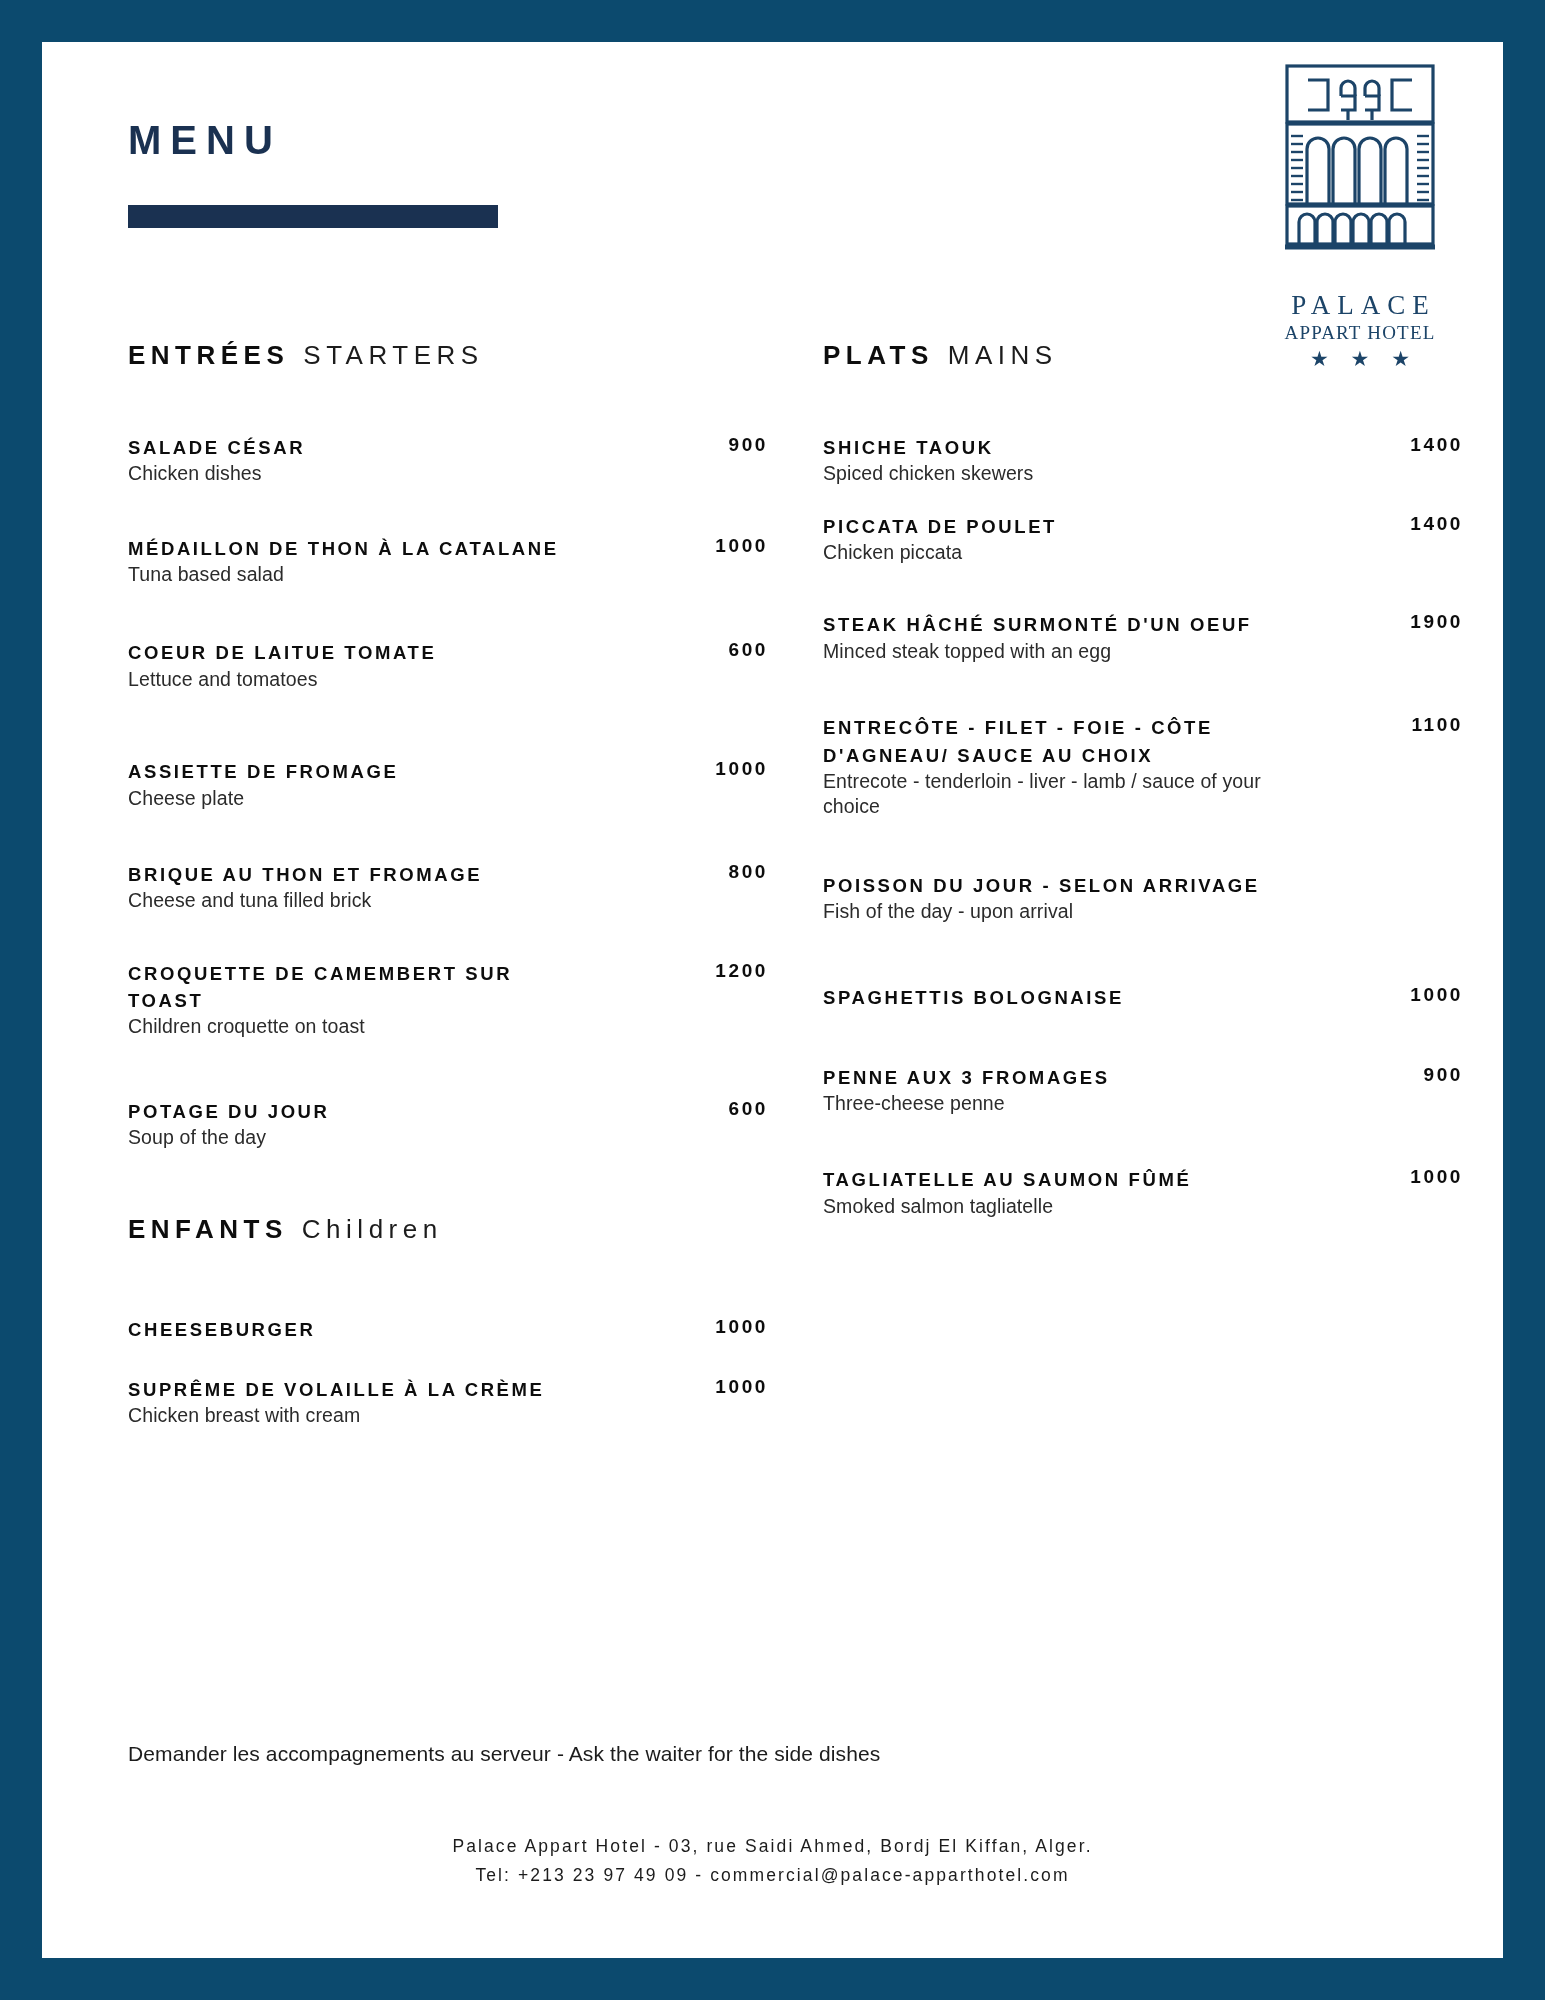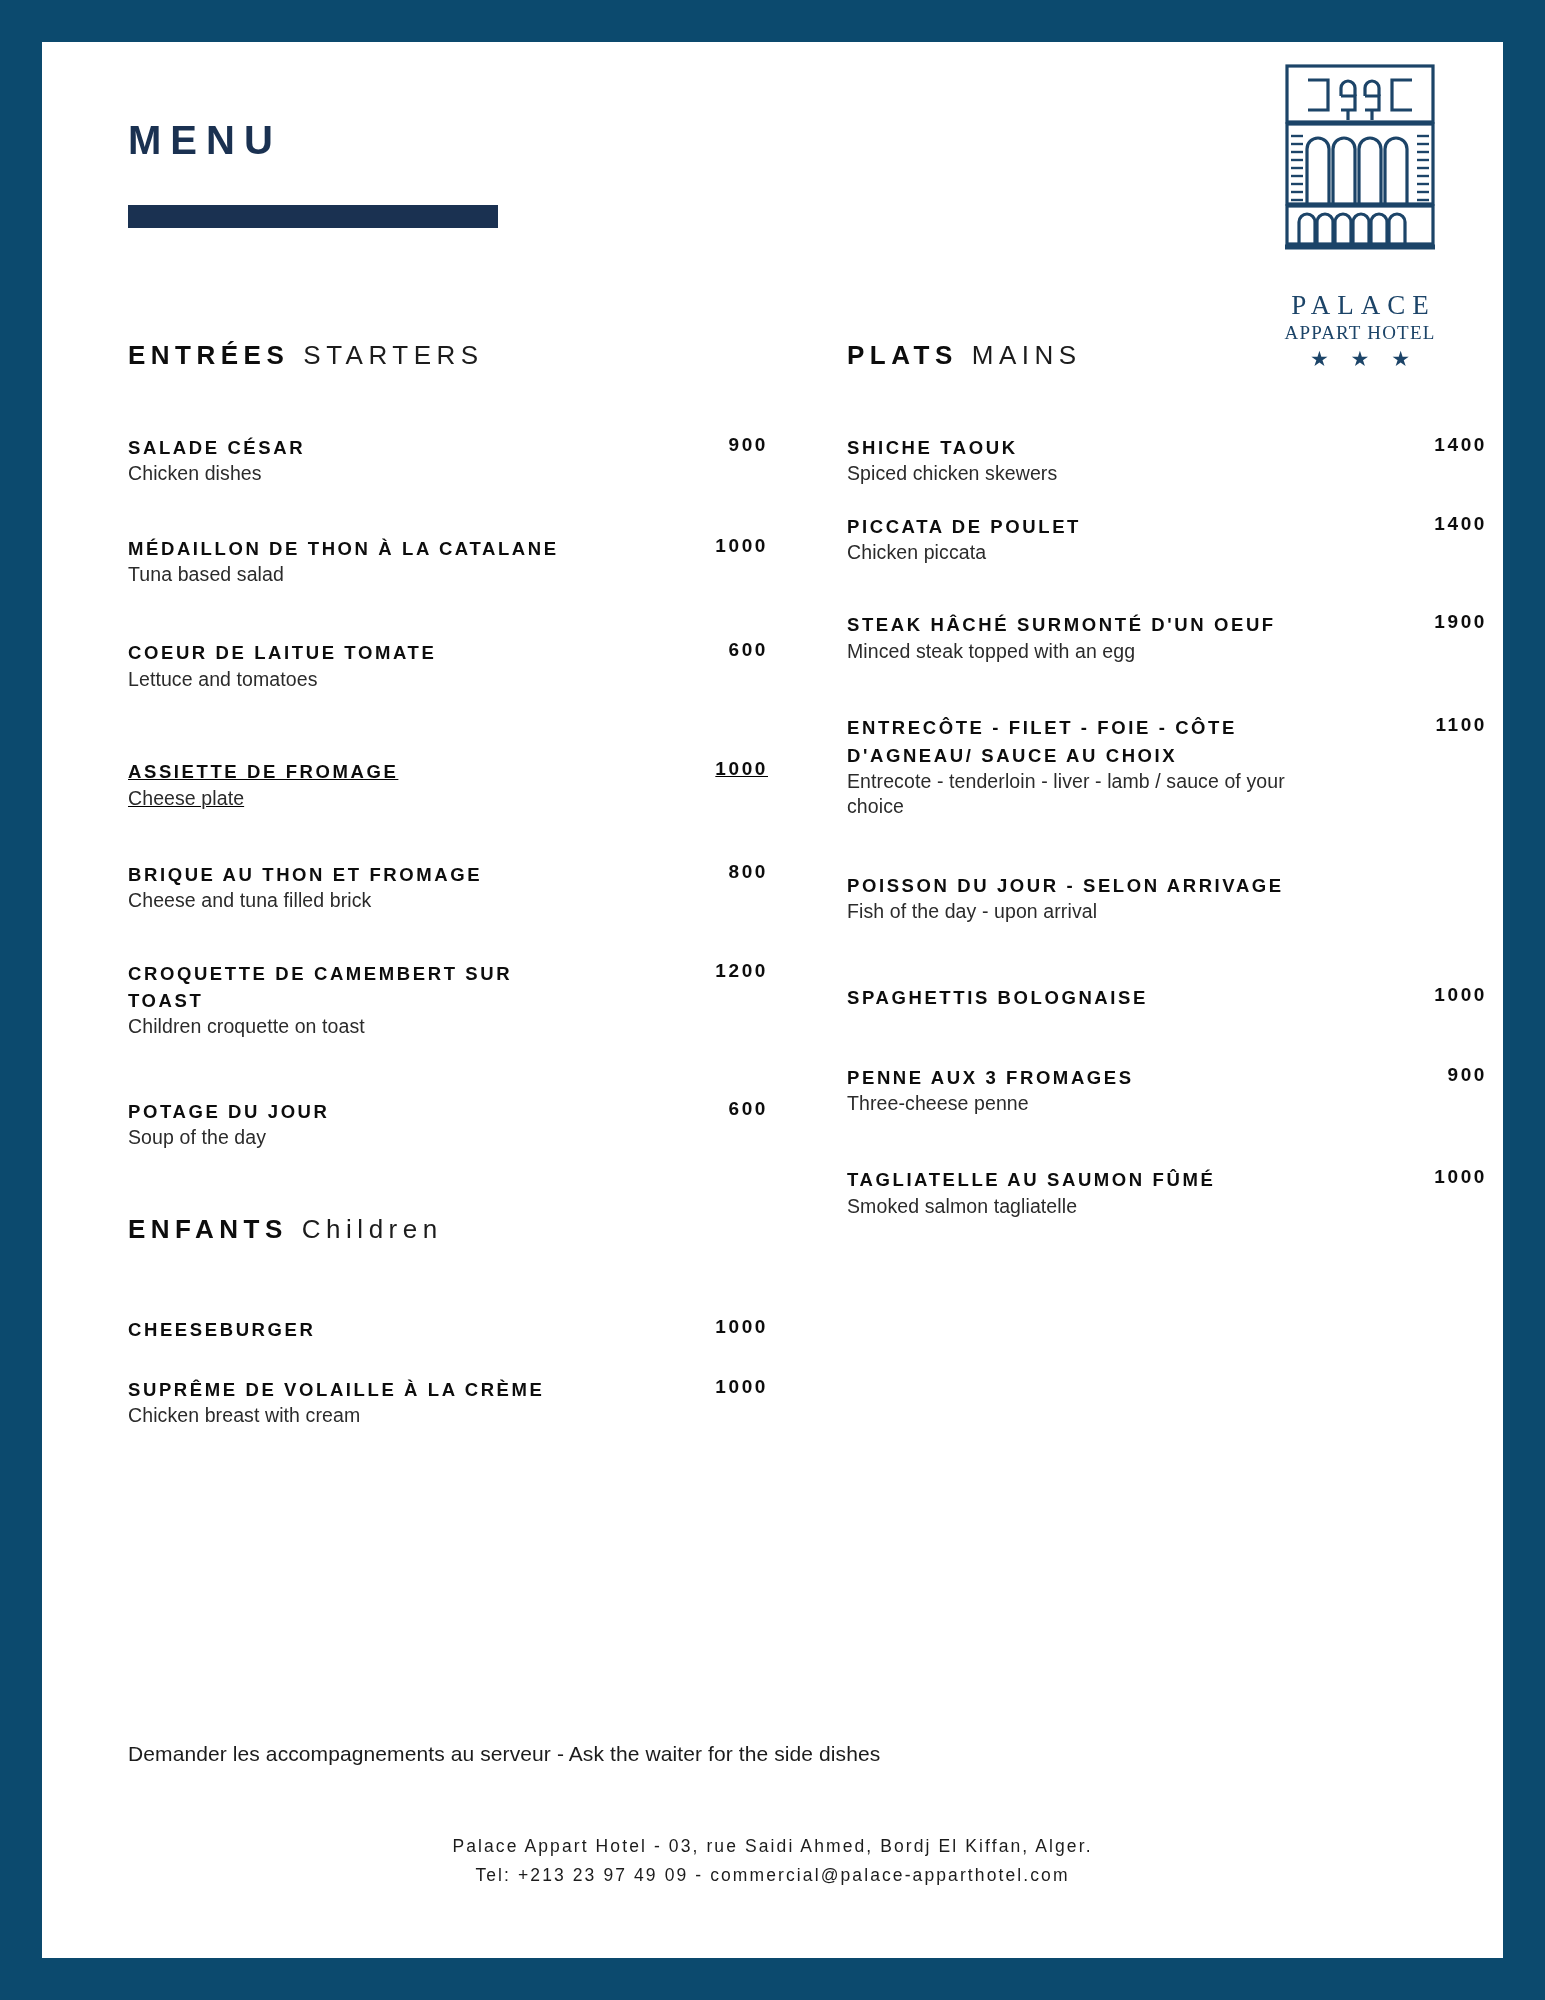--- a/index.html
+++ b/index.html
@@ -95,21 +95,21 @@
     left: 0;
     top: 300px;
     right: 0;
   }
   .col {
     position: absolute;
     top: 0;
     width: 640px;
   }
   .col-left  { left: 86px; }
-  .col-right { left: 805px; }
+  .col-right { left: 781px; }
 
   .section-head {
     margin: 0 0 0 0;
     font-size: 26px;
     line-height: 1;
     white-space: nowrap;
   }
   .section-head .fr {
     font-weight: bold;
     letter-spacing: 5.5px;
@@ -280,21 +280,21 @@
             </div>
             <div class="item" style="margin-top: 52px;">
               <div class="item-main">
                 <div class="item-text">
                   <div class="item-name">COEUR DE LAITUE TOMATE</div>
                   <div class="item-desc">Lettuce and tomatoes</div>
                 </div>
                 <div class="item-price">600</div>
               </div>
             </div>
-            <div class="item" style="margin-top: 66px; text-decoration: underline;">
+            <div class="item" style="margin-top: 66px;">
               <div class="item-main">
                 <div class="item-text">
                   <div class="item-name">ASSIETTE DE FROMAGE</div>
                   <div class="item-desc">Cheese plate</div>
                 </div>
                 <div class="item-price">1000</div>
               </div>
             </div>
             <div class="item" style="margin-top: 50px;">
               <div class="item-main">

